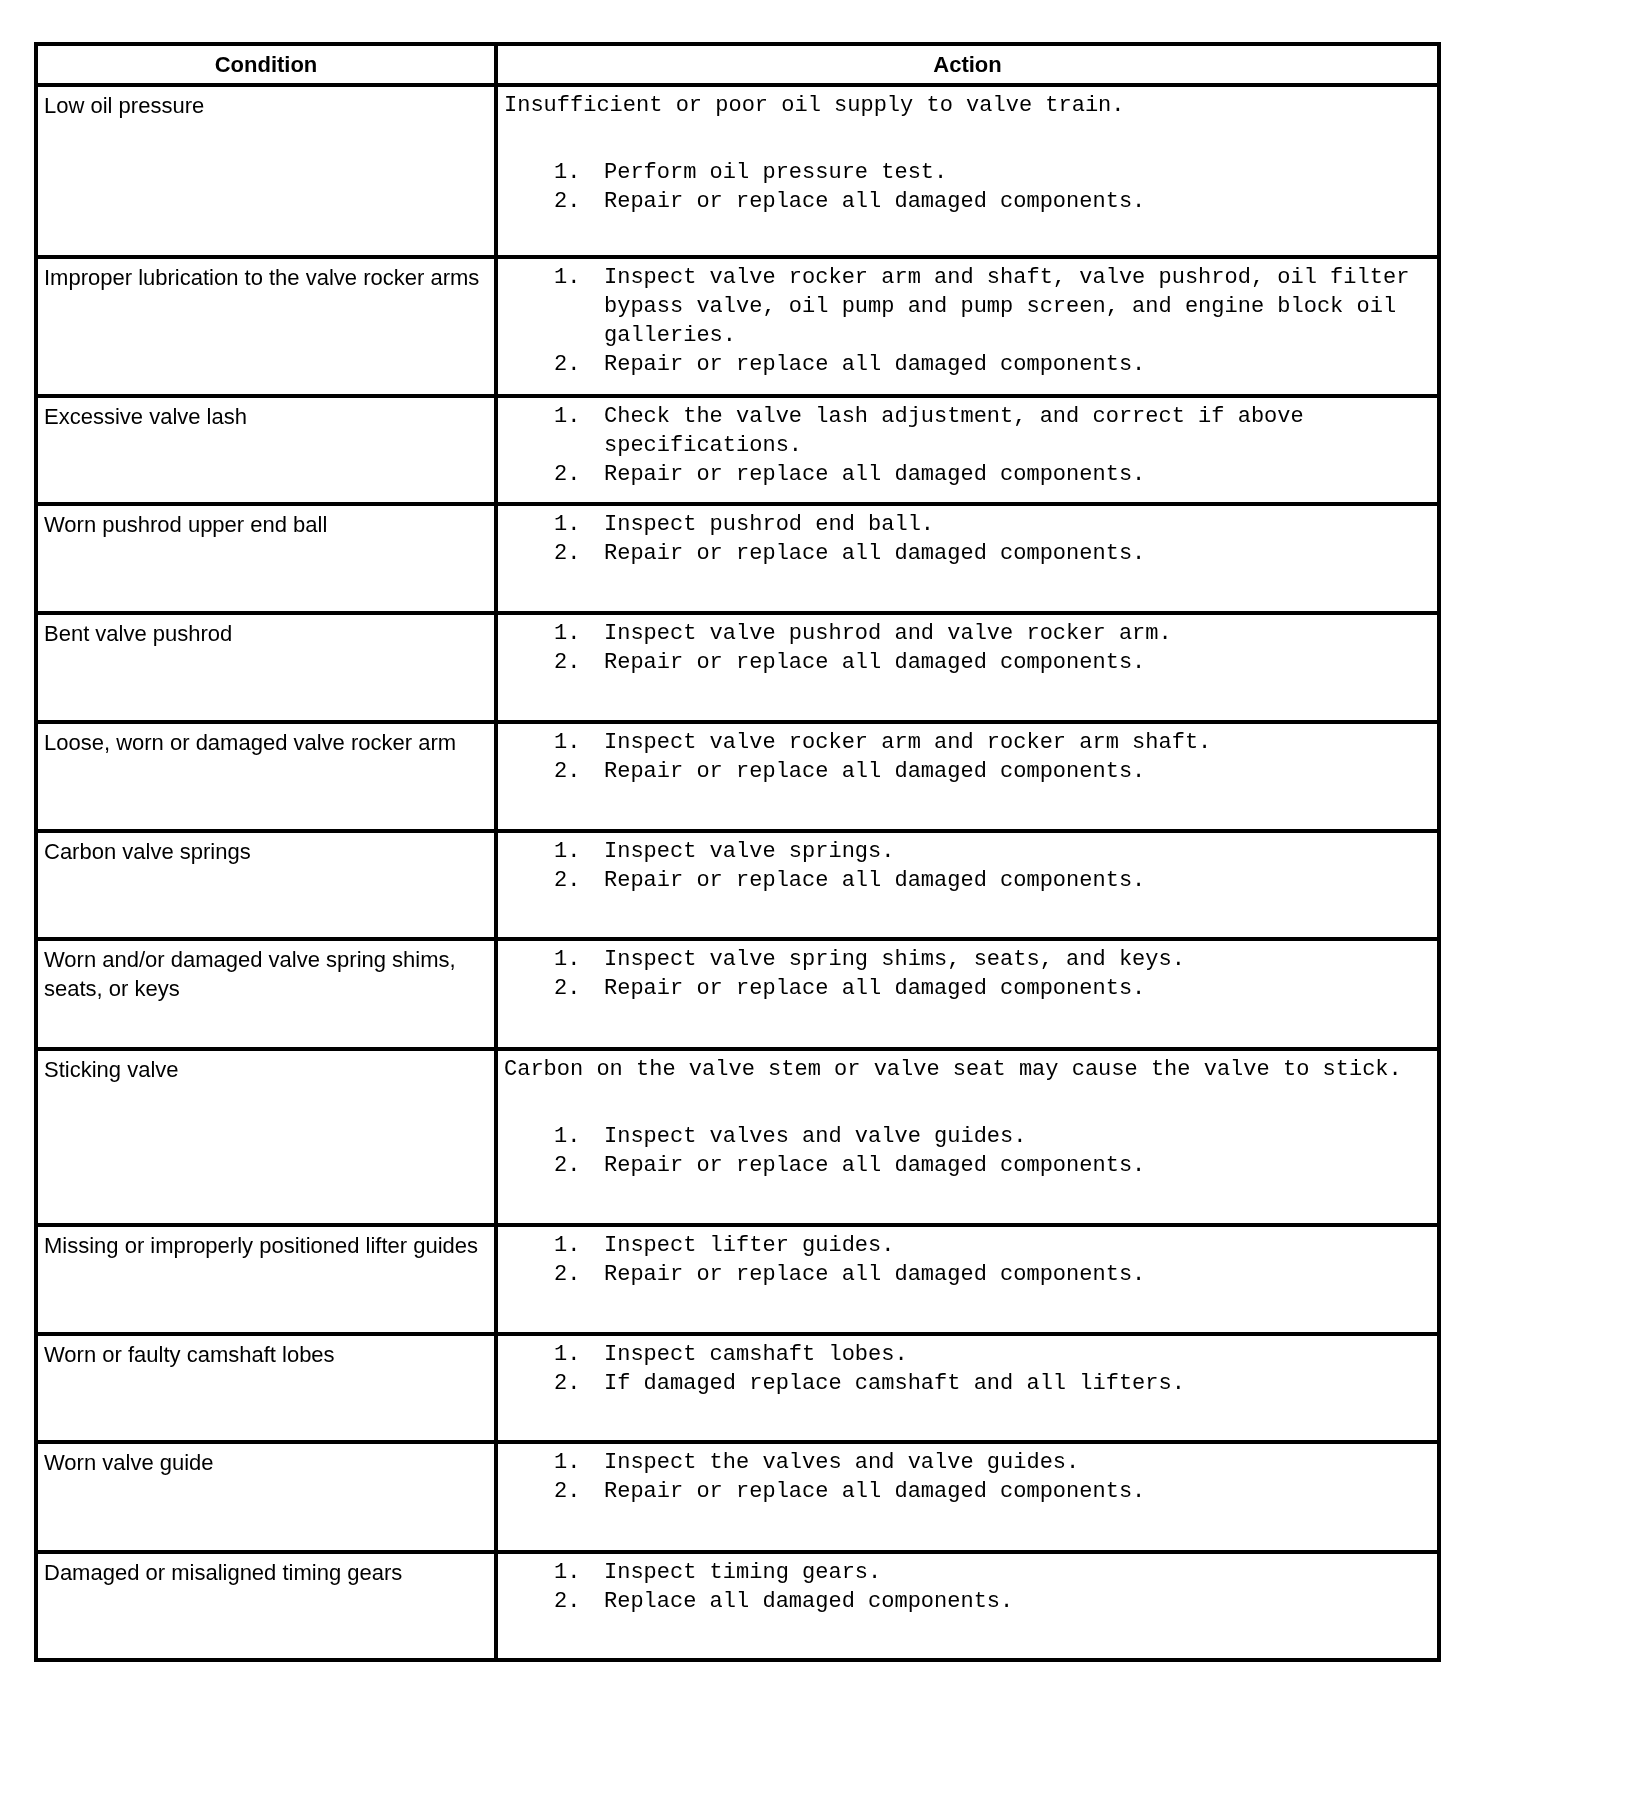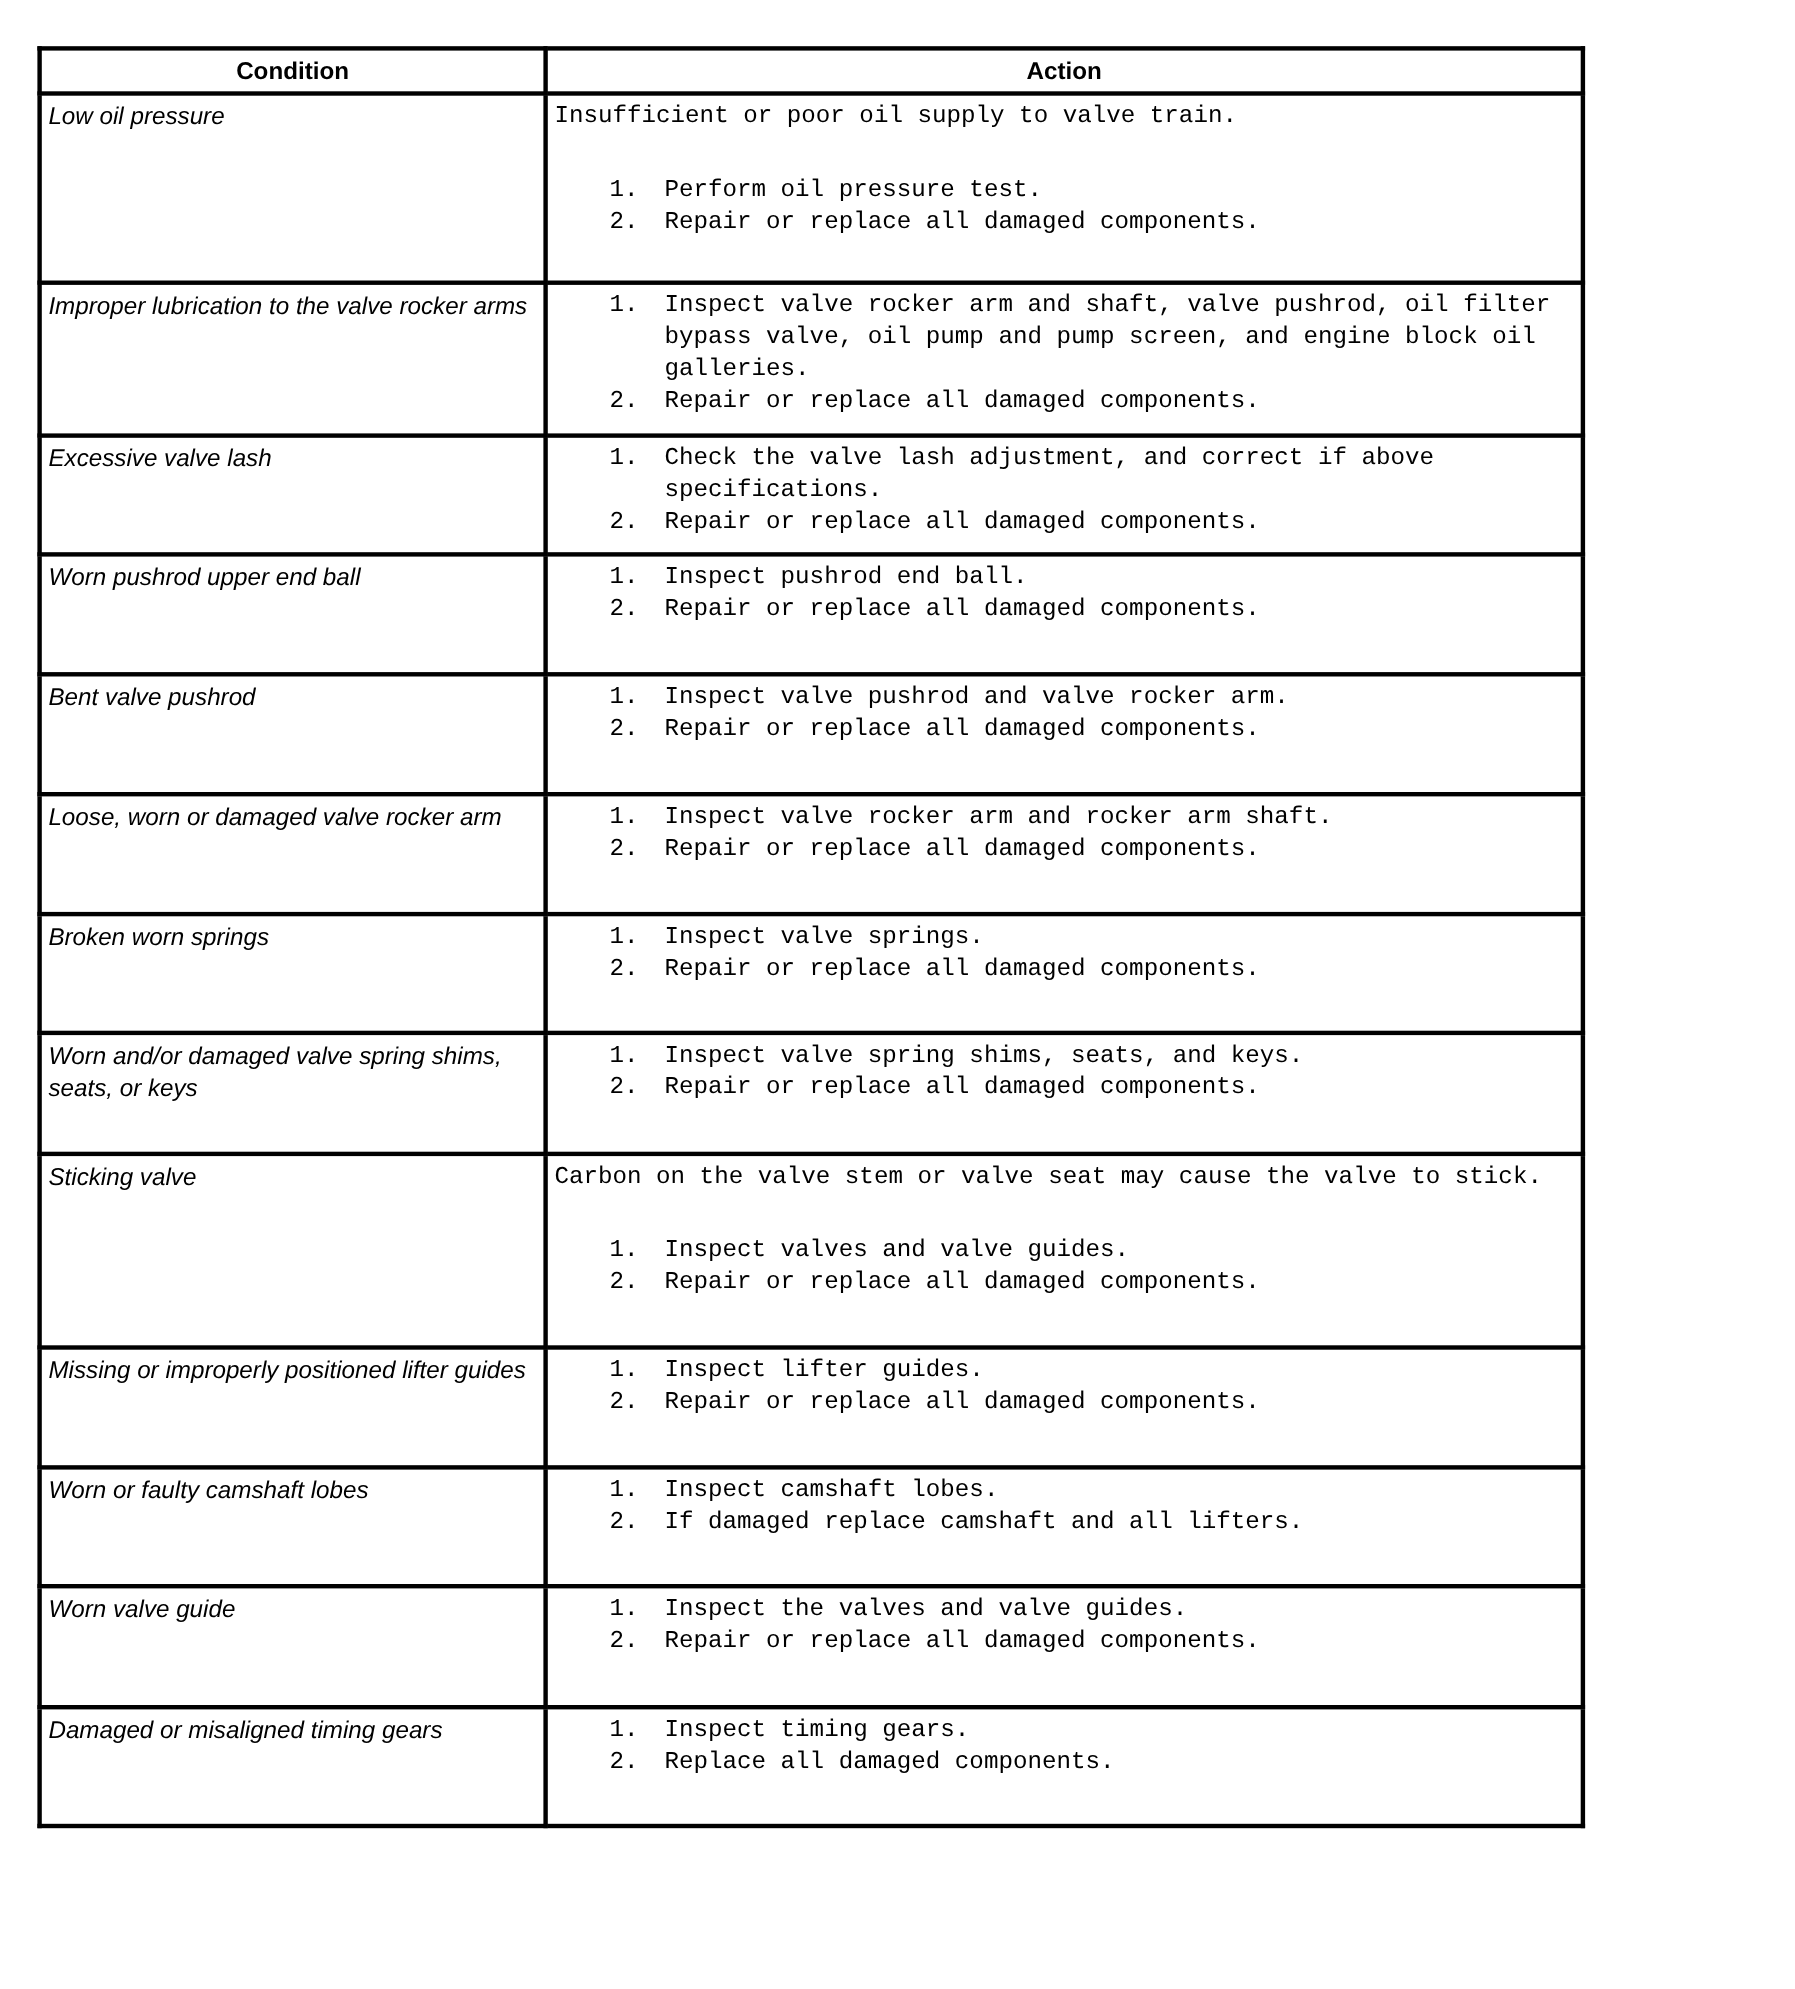--- a/index.html
+++ b/index.html
@@ -23,21 +23,21 @@
     font-size: 22px;
     line-height: 29px;
   }
   #diag-table th {
     height: 37px;
     font-weight: bold;
     text-align: center;
     vertical-align: middle;
     font-size: 22px;
   }
-  #diag-table td.cond { padding: 4px 6px 0 6px; font-style: italic; }
+  #diag-table td.cond { padding: 4px 6px 0 6px; }
   #diag-table td.act  { padding: 4px 6px 0 6px; font-family: Liberation Mono, monospace; }
   .intro { margin: 0 0 38px 0; }
   ol.steps { list-style: none; margin: 0; padding: 0; }
   ol.steps li { position: relative; padding-left: 100px; }
   ol.steps li .num { position: absolute; left: 50px; top: 0; }
 </style>
 </head>
 <body>
 
 <table id="diag-table">
@@ -101,21 +101,21 @@
       <tr style="height: 109px;">
         <td class="cond">Loose, worn or damaged valve rocker arm</td>
         <td class="act">
           <ol class="steps">
             <li><span class="num">1.</span><span>Inspect valve rocker arm and rocker arm shaft.</span></li>
             <li><span class="num">2.</span><span>Repair or replace all damaged components.</span></li>
           </ol>
         </td>
       </tr>
       <tr style="height: 108px;">
-        <td class="cond">Broken worn springs</td>
+        <td class="cond">Carbon valve springs</td>
         <td class="act">
           <ol class="steps">
             <li><span class="num">1.</span><span>Inspect valve springs.</span></li>
             <li><span class="num">2.</span><span>Repair or replace all damaged components.</span></li>
           </ol>
         </td>
       </tr>
       <tr style="height: 110px;">
         <td class="cond">Worn and/or damaged valve spring shims, seats, or keys</td>
         <td class="act">

